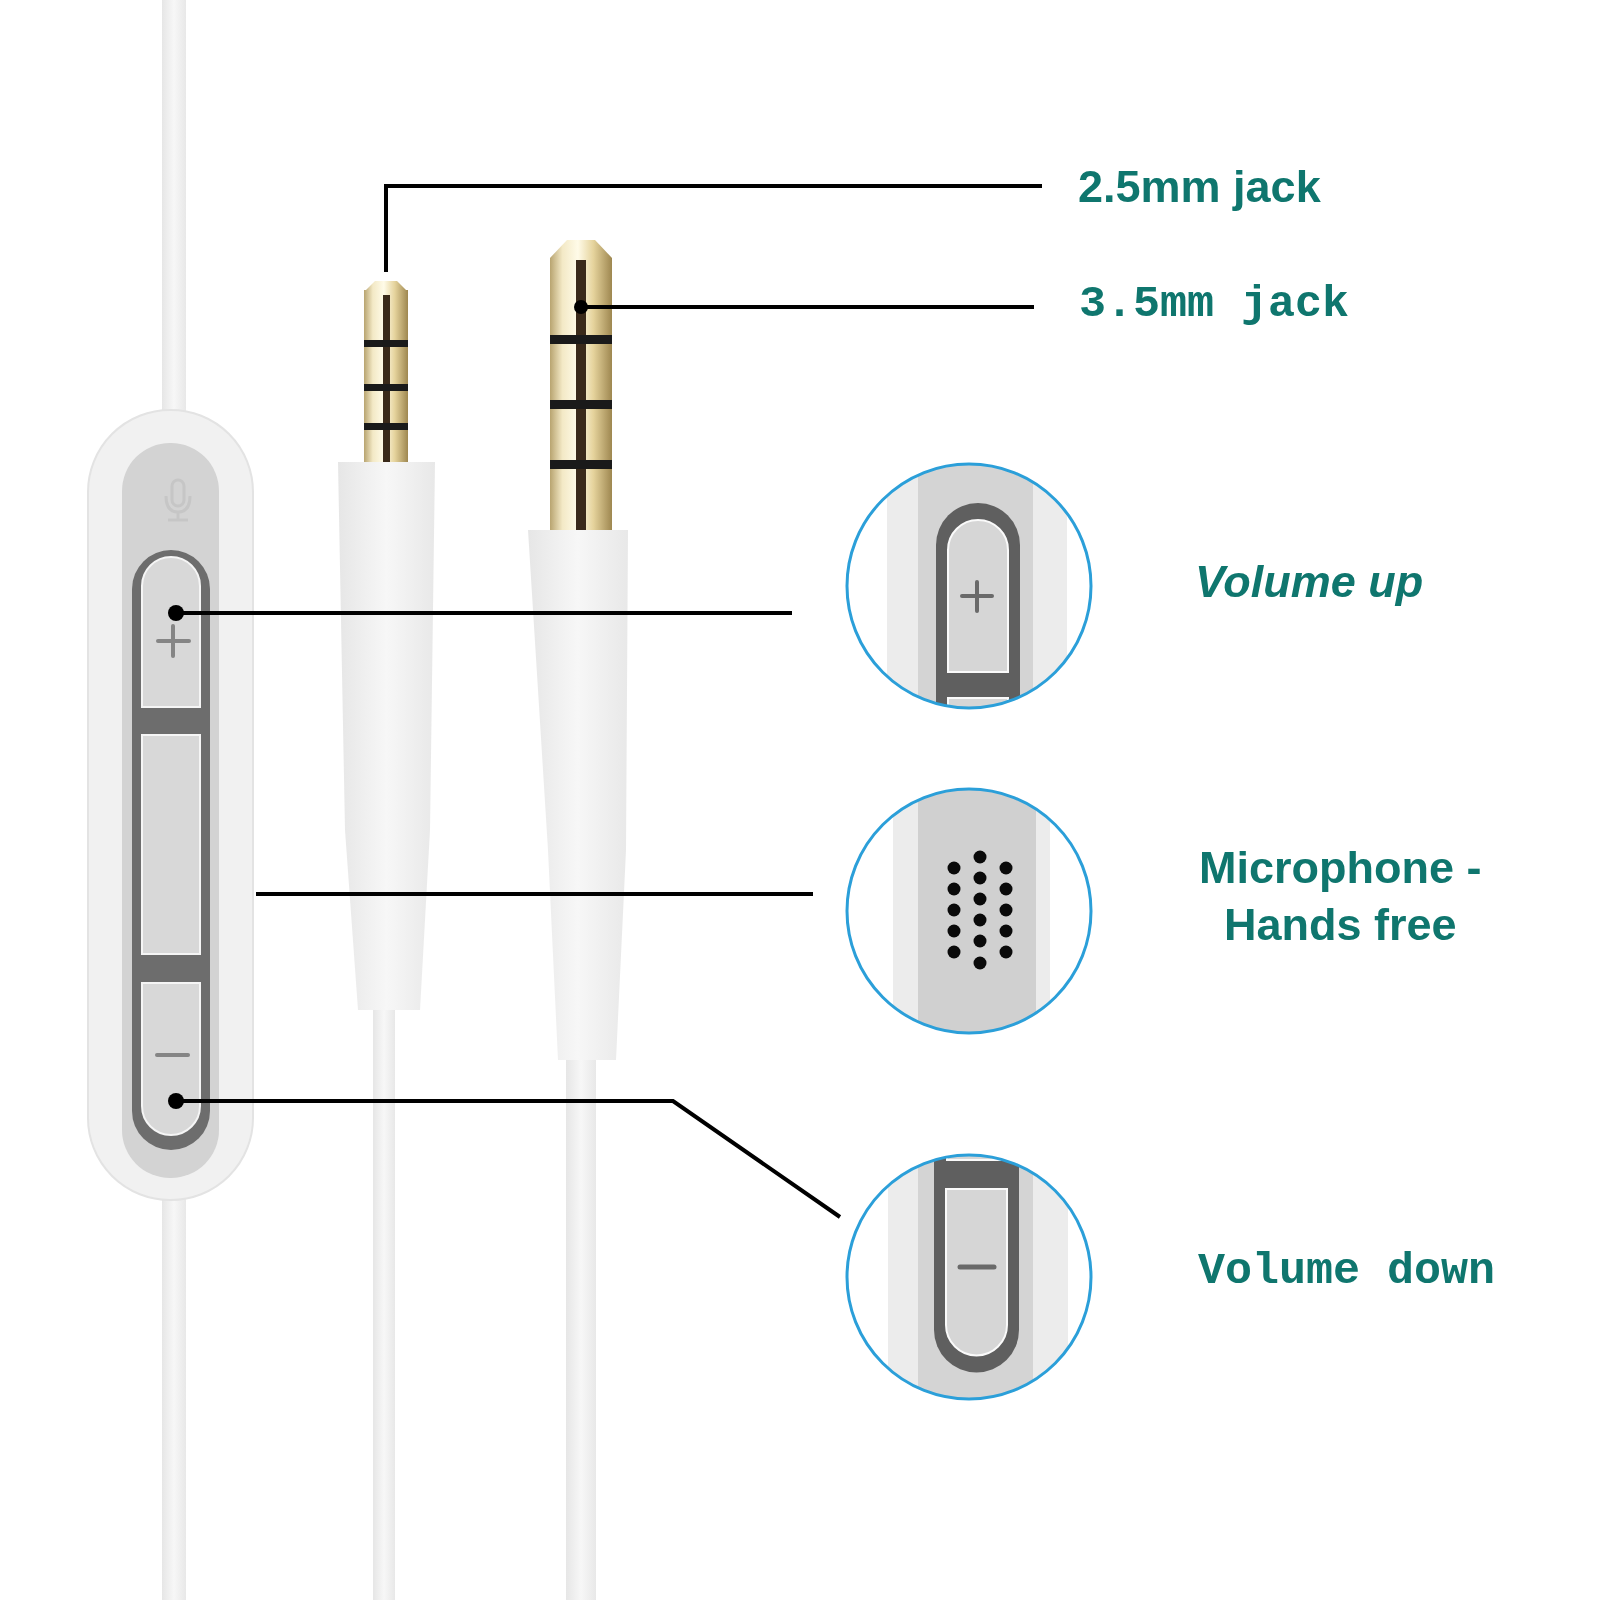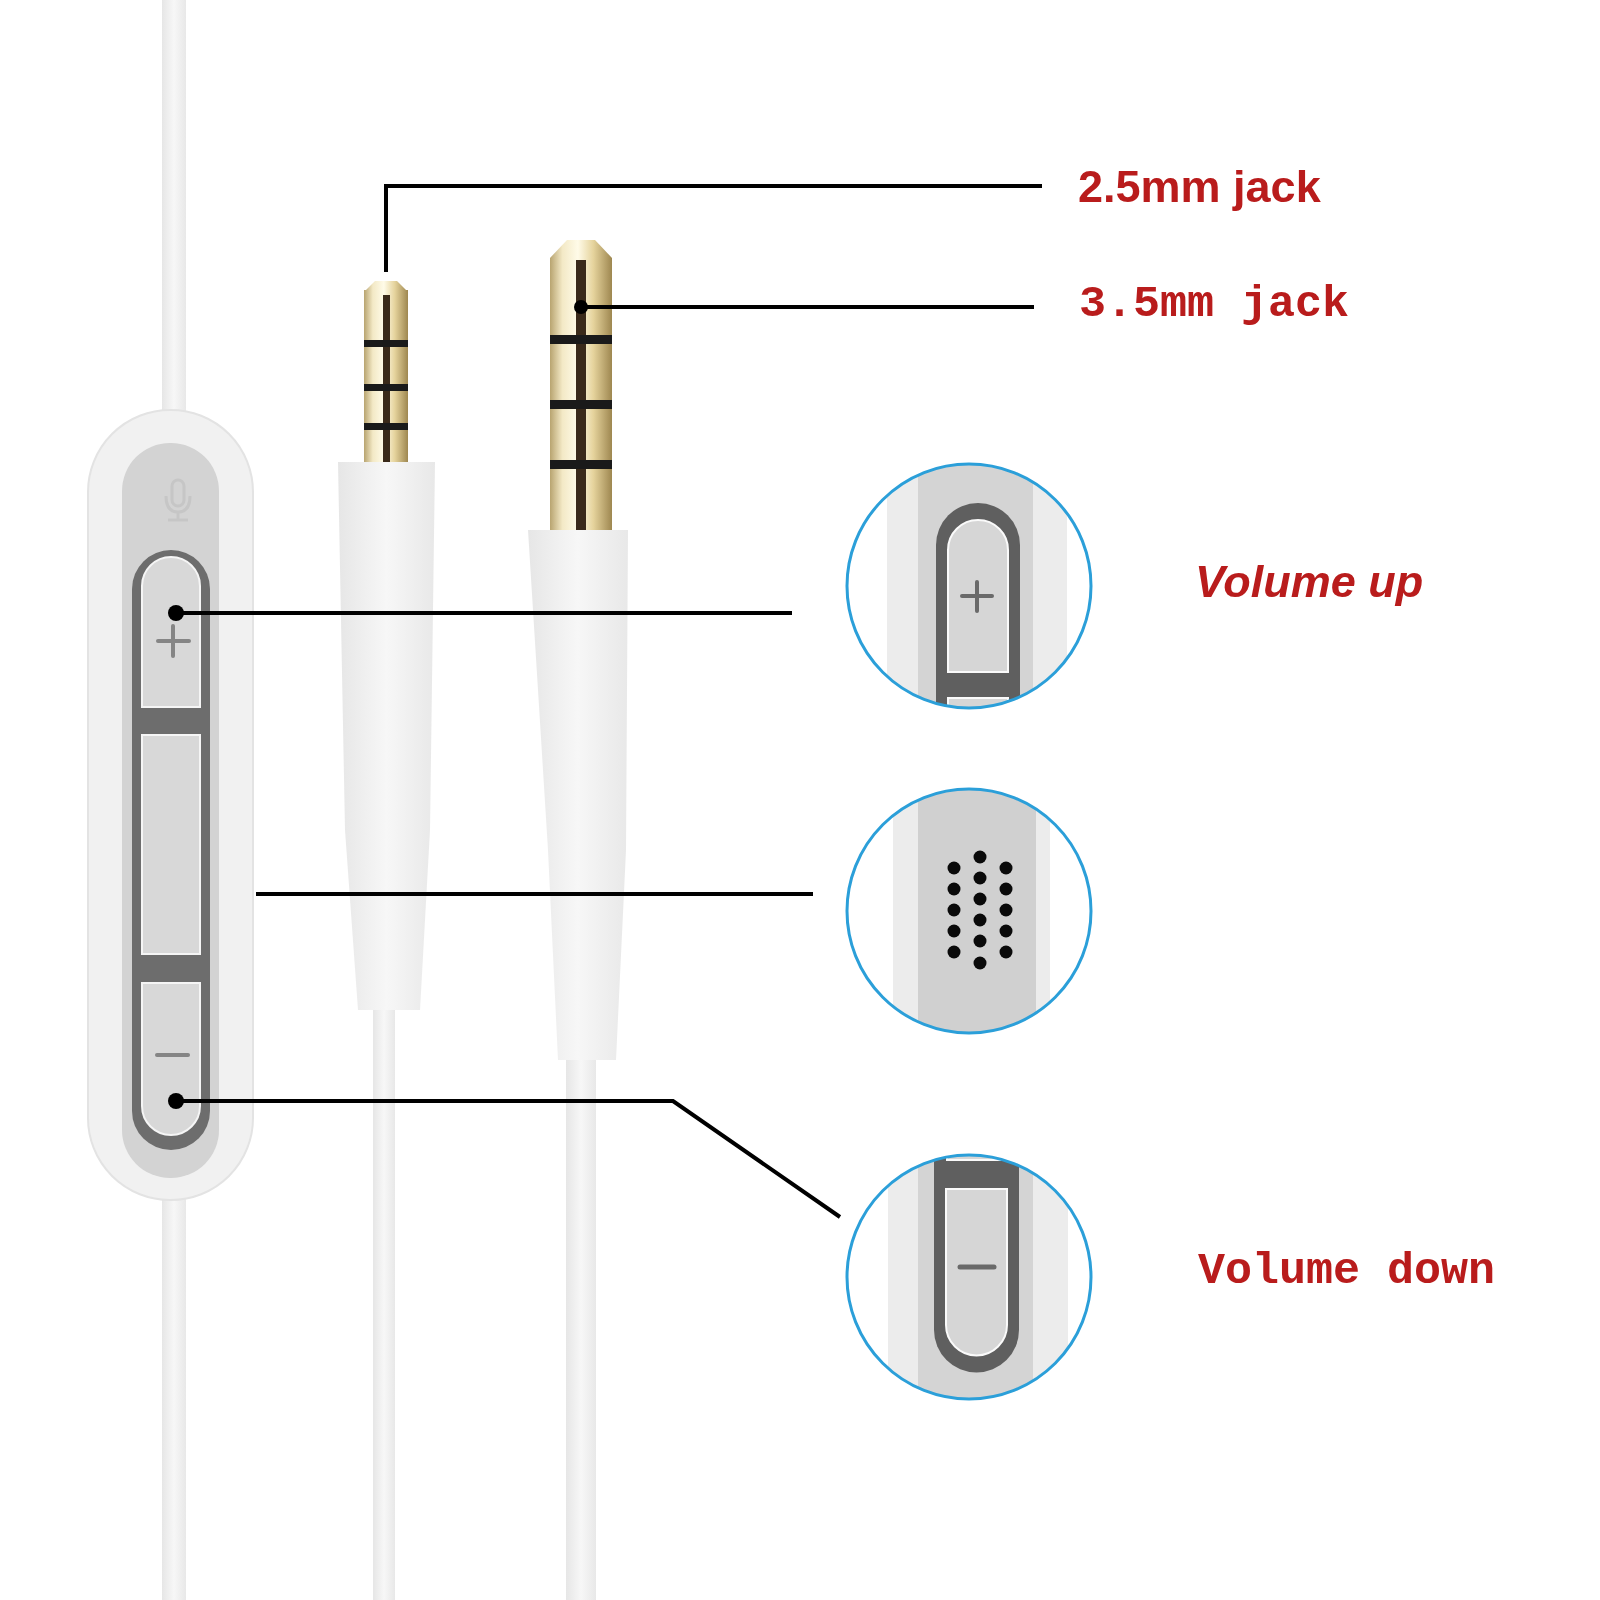--- a/index.html
+++ b/index.html
@@ -1,20 +1,20 @@
 <!DOCTYPE html>
 <html><head>
 <meta charset="utf-8">
 <style>
   html, body { margin: 0; padding: 0; background: #ffffff; }
   body { width: 1600px; height: 1600px; position: relative; overflow: hidden; font-family: "Liberation Sans", sans-serif; }
   #scene { position: absolute; left: 0; top: 0; width: 1600px; height: 1600px; }
   .label {
     position: absolute; font-family: "Liberation Sans", sans-serif; font-weight: bold;
-    color: #b91c1c; font-size: 45px; line-height: 1.27; white-space: nowrap; text-align: center;
+    color: #0f766e; font-size: 45px; line-height: 1.27; white-space: nowrap; text-align: center;
   }
 </style>
 </head>
 <body>
 
 <svg id="scene" viewBox="0 0 1600 1600" xmlns="http://www.w3.org/2000/svg">
   <defs>
     <linearGradient id="gold" x1="0" x2="1" y1="0" y2="0">
       <stop offset="0" stop-color="#b8a470"></stop>
       <stop offset="0.2" stop-color="#f3e9c6"></stop>
@@ -165,14 +165,16 @@
       <line x1="960" y1="1267" x2="994" y2="1267" stroke="#6a6a6a" stroke-width="5" stroke-linecap="round"></line>
     </g>
     <circle cx="969" cy="1277" r="122" fill="none" stroke="#2b9fd9" stroke-width="3"></circle>
   </g>
 </svg>
 
 <div class="label" style="left:1078px; top:158px;">2.5mm jack</div>
 <div class="label" style="left:1079px; top:276px;font-family:Liberation Mono, monospace;">3.5mm jack</div>
 <div class="label" style="left:1195px; top:553px;font-style:italic;">Volume up</div>
 <div class="label" style="left:1199px; top:839px;">
+  <div>Microphone -</div>
+  <div>Hands free</div>
 </div>
 <div class="label" style="left:1198px; top:1243px;font-family:Liberation Mono, monospace;">Volume down</div>
 
 </body></html>

